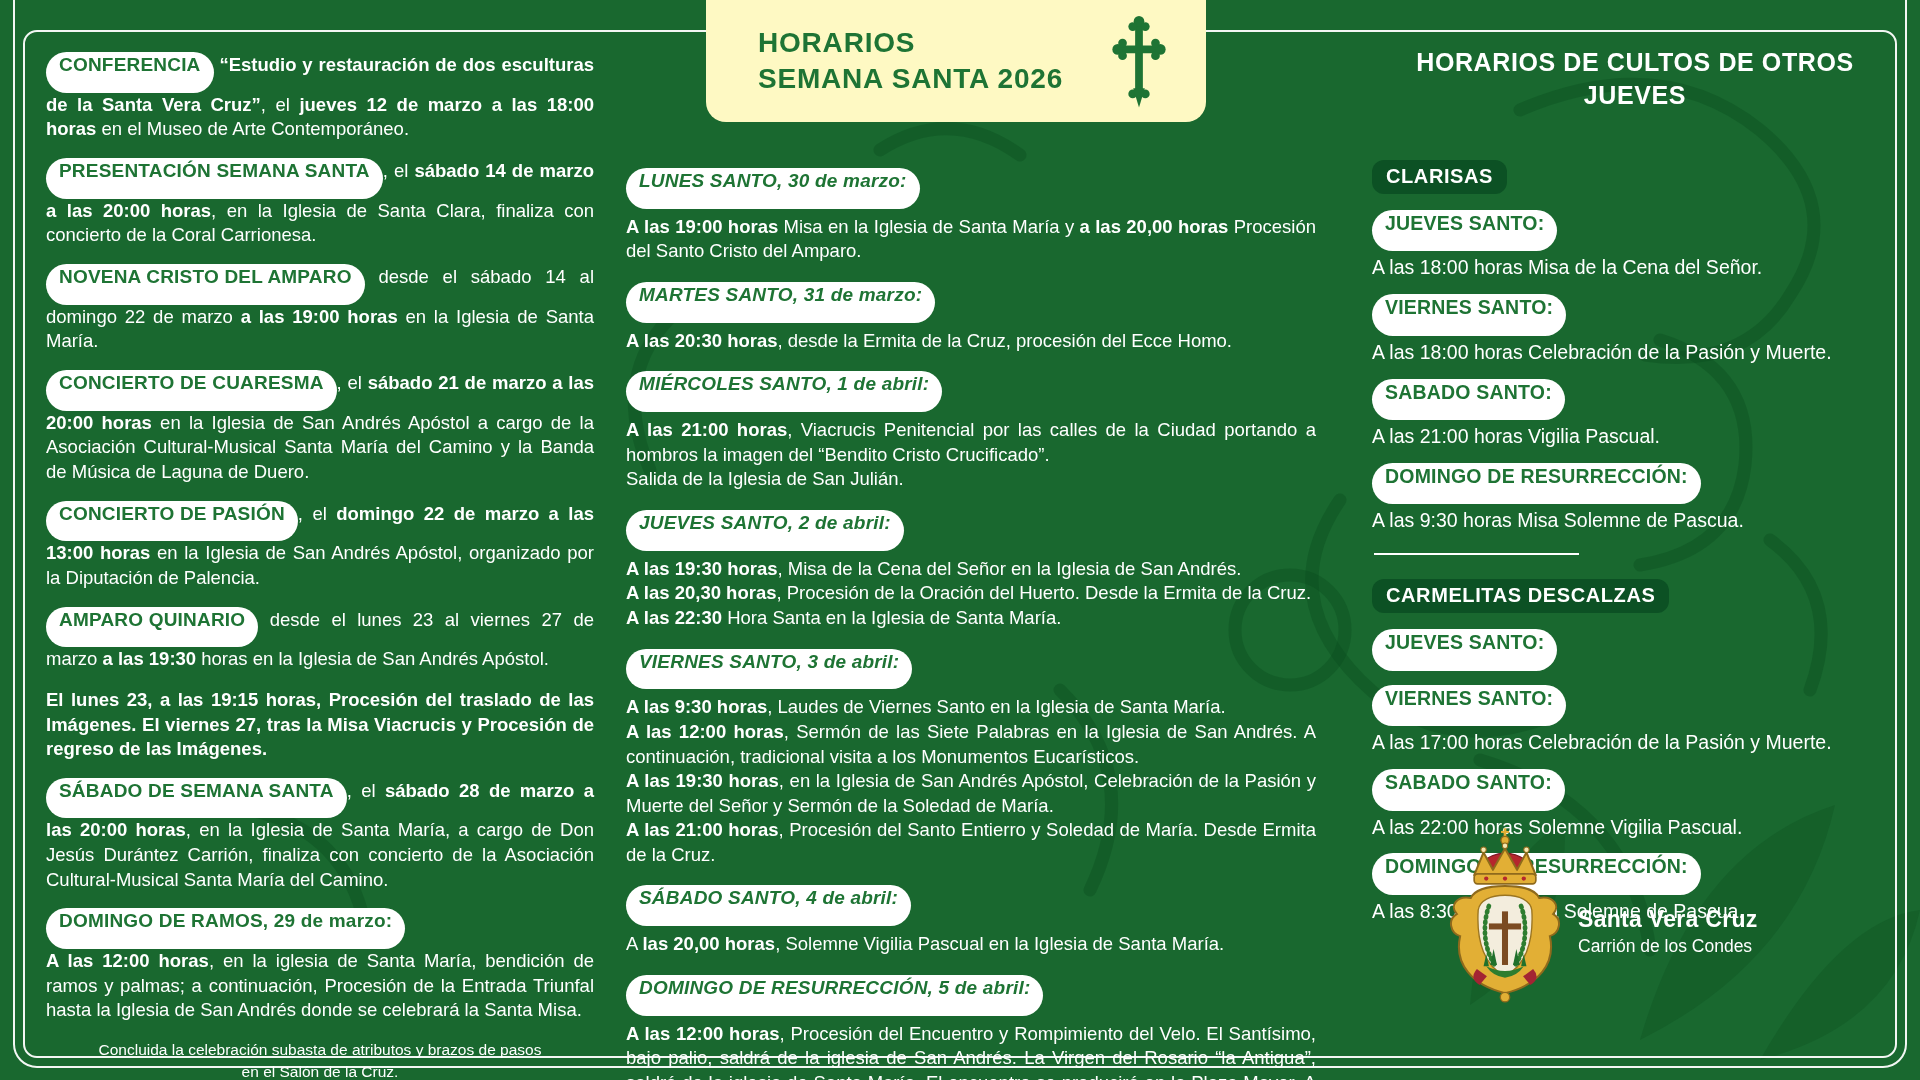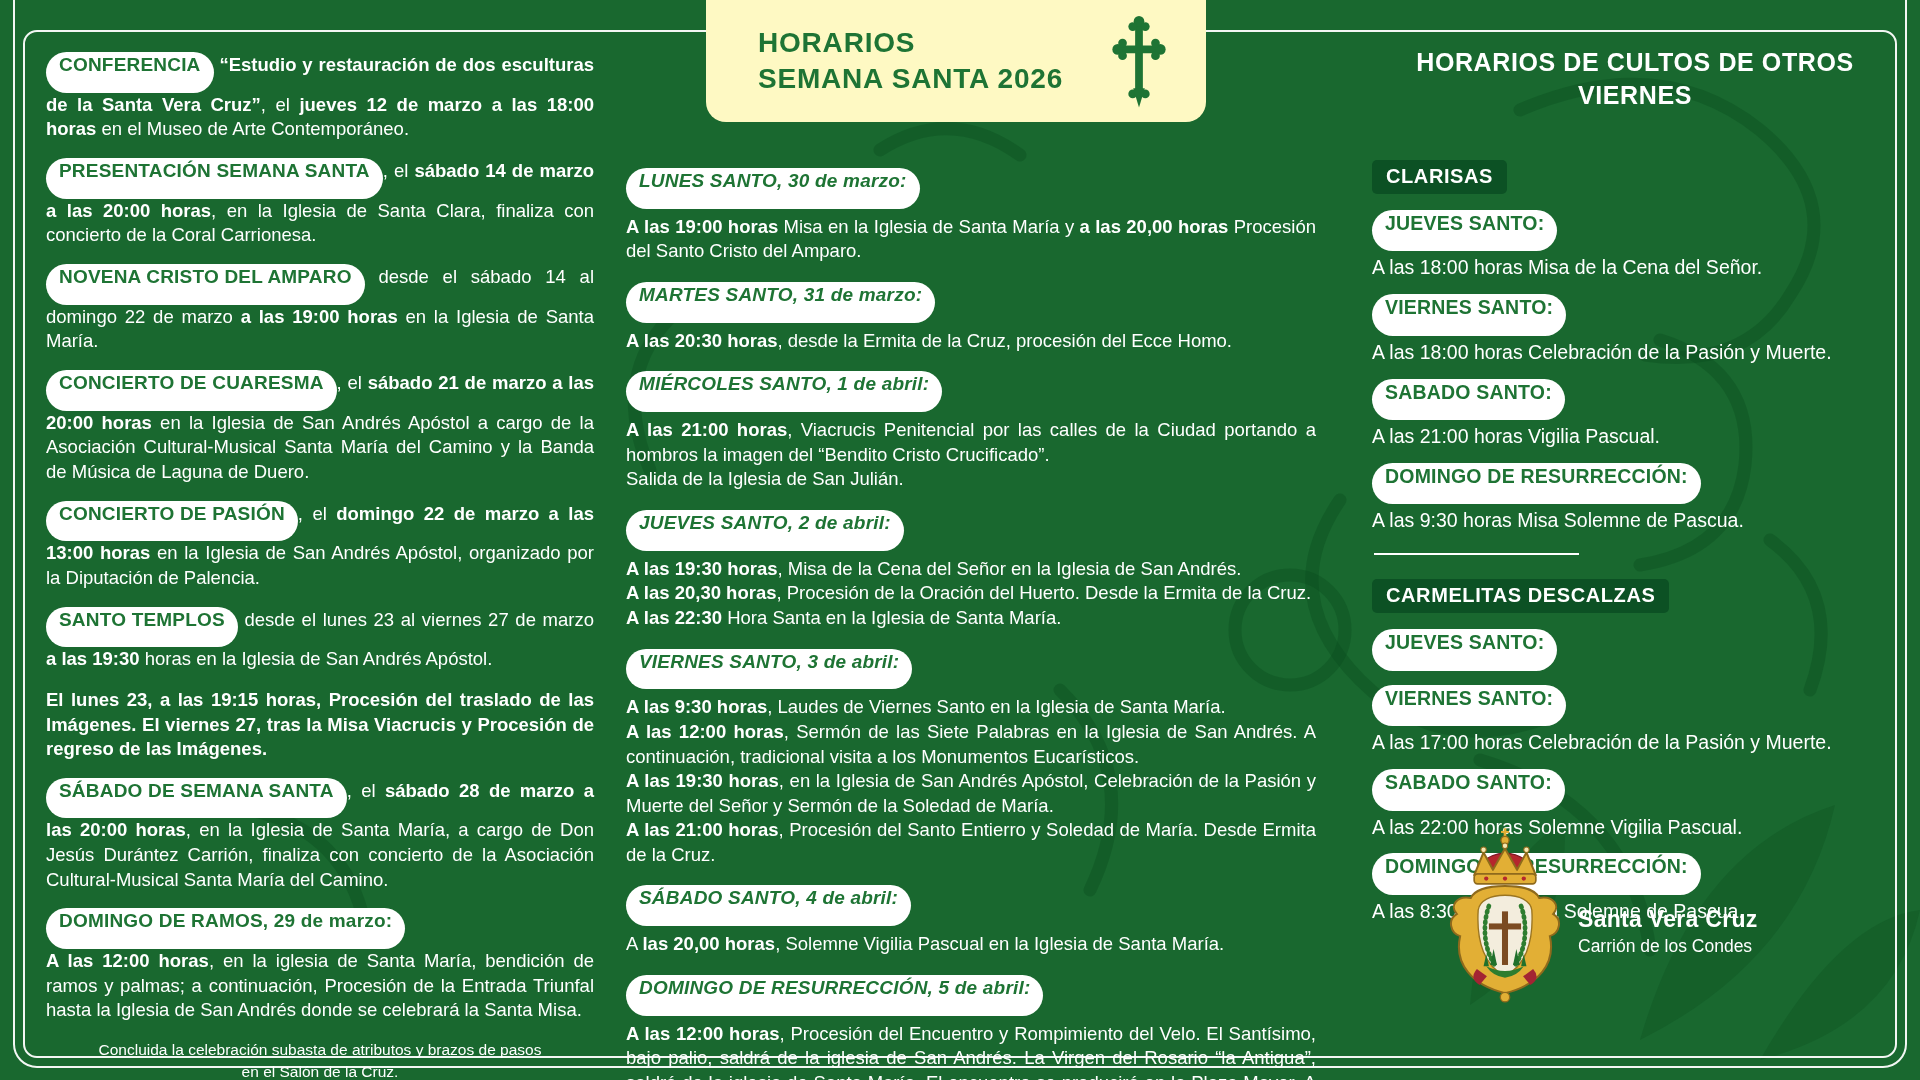--- a/index.html
+++ b/index.html
@@ -39,21 +39,21 @@
   .col-mid{position:absolute;left:626px;top:168px;width:690px;z-index:2;}
   .day{margin:0 0 18px;}
   .day .pill{margin-bottom:6px;font-style:italic;}
   .day-body{margin:0;font-size:18.5px;line-height:1.33;text-align:justify;}
 
   
   .col-right{position:absolute;left:1372px;top:46px;width:526px;z-index:2;}
   .r-title{margin:0 0 48px;font-size:25px;font-weight:bold;text-align:center;letter-spacing:.6px;line-height:1.32;}
   .sec-label{
     display:inline-block;background:#0C5124;color:#fff;font-weight:bold;
-    font-size:20px;letter-spacing:.6px;padding:5px 14px 6px;border-radius:5px;margin:0 0 16px;
+    font-size:20px;letter-spacing:.6px;padding:5px 14px 6px;border-radius:12px;margin:0 0 16px;
   }
   .r-entry{margin:0 0 14px;}
   .r-entry .pill{font-size:19.5px;text-align:right;}
   .r-body{margin:4px 0 0;font-size:19.5px;line-height:1.28;}
   .divider{width:205px;height:2px;background:#fff;margin:20px 0 24px 2px;}
 
   
   .crest{position:absolute;left:1438px;top:800px;z-index:2;}
   .crest-caption{position:absolute;left:1578px;top:906px;z-index:2;color:#fff;}
   .crest-caption .l1{font-size:23px;font-weight:bold;letter-spacing:.3px;text-align:center;}
@@ -111,21 +111,21 @@
       </g>
     </svg>
   </header>
 
   <section class="col-left">
     <p class="event"><span class="pill">CONFERENCIA</span><span><span> </span><b>“Estudio y restauración de dos esculturas de la Santa Vera Cruz”</b><span>, el </span><b>jueves 12 de marzo a las 18:00 horas</b><span> en el Museo de Arte Contemporáneo.</span></span></p>
       <p class="event"><span class="pill">PRESENTACIÓN SEMANA SANTA</span><span><span>, el </span><b>sábado 14 de marzo a las 20:00 horas</b><span>, en la Iglesia de Santa Clara, finaliza con concierto de la Coral Carrionesa.</span></span></p>
       <p class="event"><span class="pill">NOVENA CRISTO DEL AMPARO</span><span><span> desde el sábado 14 al domingo 22 de marzo </span><b>a las 19:00 horas</b><span> en la Iglesia de Santa María.</span></span></p>
       <p class="event"><span class="pill">CONCIERTO DE CUARESMA</span><span><span>, el </span><b>sábado 21 de marzo a las 20:00 horas</b><span> en la Iglesia de San Andrés Apóstol a cargo de la Asociación Cultural-Musical Santa María del Camino y la Banda de Música de Laguna de Duero.</span></span></p>
       <p class="event"><span class="pill">CONCIERTO DE PASIÓN</span><span><span>, el </span><b>domingo 22 de marzo a las 13:00 horas</b><span> en la Iglesia de San Andrés Apóstol, organizado por la Diputación de Palencia.</span></span></p>
-      <p class="event"><span class="pill">SANTO TEMPLOS</span><span><span> desde el lunes 23 al viernes 27 de marzo </span><b>a las 19:30</b><span> horas en la Iglesia de San Andrés Apóstol.</span></span></p>
+      <p class="event"><span class="pill">AMPARO QUINARIO</span><span><span> desde el lunes 23 al viernes 27 de marzo </span><b>a las 19:30</b><span> horas en la Iglesia de San Andrés Apóstol.</span></span></p>
       <p class="event"><span><b>El lunes 23, a las 19:15 horas, Procesión del traslado de las Imágenes. El viernes 27, tras la Misa Viacrucis y Procesión de regreso de las Imágenes.</b></span></p>
       <p class="event"><span class="pill">SÁBADO DE SEMANA SANTA</span><span><span>, el </span><b>sábado 28 de marzo a las 20:00 horas</b><span>, en la Iglesia de Santa María, a cargo de Don Jesús Durántez Carrión, finaliza con concierto de la Asociación Cultural-Musical Santa María del Camino.</span></span></p>
       <p class="event"><span class="pill">DOMINGO DE RAMOS, 29 de marzo:</span><span><br><b>A las 12:00 horas</b><span>, en la iglesia de Santa María, bendición de ramos y palmas; a continuación, Procesión de la Entrada Triunfal hasta la Iglesia de San Andrés donde se celebrará la Santa Misa.</span></span></p>
     <p class="footnote"><span>Concluida la celebración subasta de atributos y brazos de pasos</span><br><span>en el Salón de la Cruz.</span></p>
   </section>
 
   <section class="col-mid">
     <div class="day">
         <span class="pill">LUNES SANTO, 30 de marzo:</span>
         <p class="day-body"><b>A las 19:00 horas</b><span> Misa en la Iglesia de Santa María y </span><b>a las 20,00 horas</b><span> Procesión del Santo Cristo del Amparo.</span></p>
@@ -150,21 +150,21 @@
         <span class="pill">SÁBADO SANTO, 4 de abril:</span>
         <p class="day-body"><span>A </span><b>las 20,00 horas</b><span>, Solemne Vigilia Pascual en la Iglesia de Santa María.</span></p>
       </div>
       <div class="day">
         <span class="pill">DOMINGO DE RESURRECCIÓN, 5 de abril:</span>
         <p class="day-body"><b>A las 12:00 horas</b><span>, Procesión del Encuentro y Rompimiento del Velo. El Santísimo, bajo palio, saldrá de la iglesia de San Andrés. La Virgen del Rosario “la Antigua”, saldrá de la iglesia de Santa María. El encuentro se producirá en la Plaza Mayor. A continuación, Misa Solemne de Pascua en la Iglesia de San Andrés Apóstol.</span></p>
       </div>
   </section>
 
   <section class="col-right">
-    <h2 class="r-title"><span>HORARIOS DE CULTOS DE OTROS</span><br><span>VIERNES</span></h2>
+    <h2 class="r-title"><span>HORARIOS DE CULTOS DE OTROS</span><br><span>JUEVES</span></h2>
 
     <div>
       <span class="sec-label">CLARISAS</span>
       <div>
         <div class="r-entry">
             <span class="pill">JUEVES SANTO:</span>
             <p class="r-body">A las 18:00 horas Misa de la Cena del Señor.</p>
           </div>
           <div class="r-entry">
             <span class="pill">VIERNES SANTO:</span>

